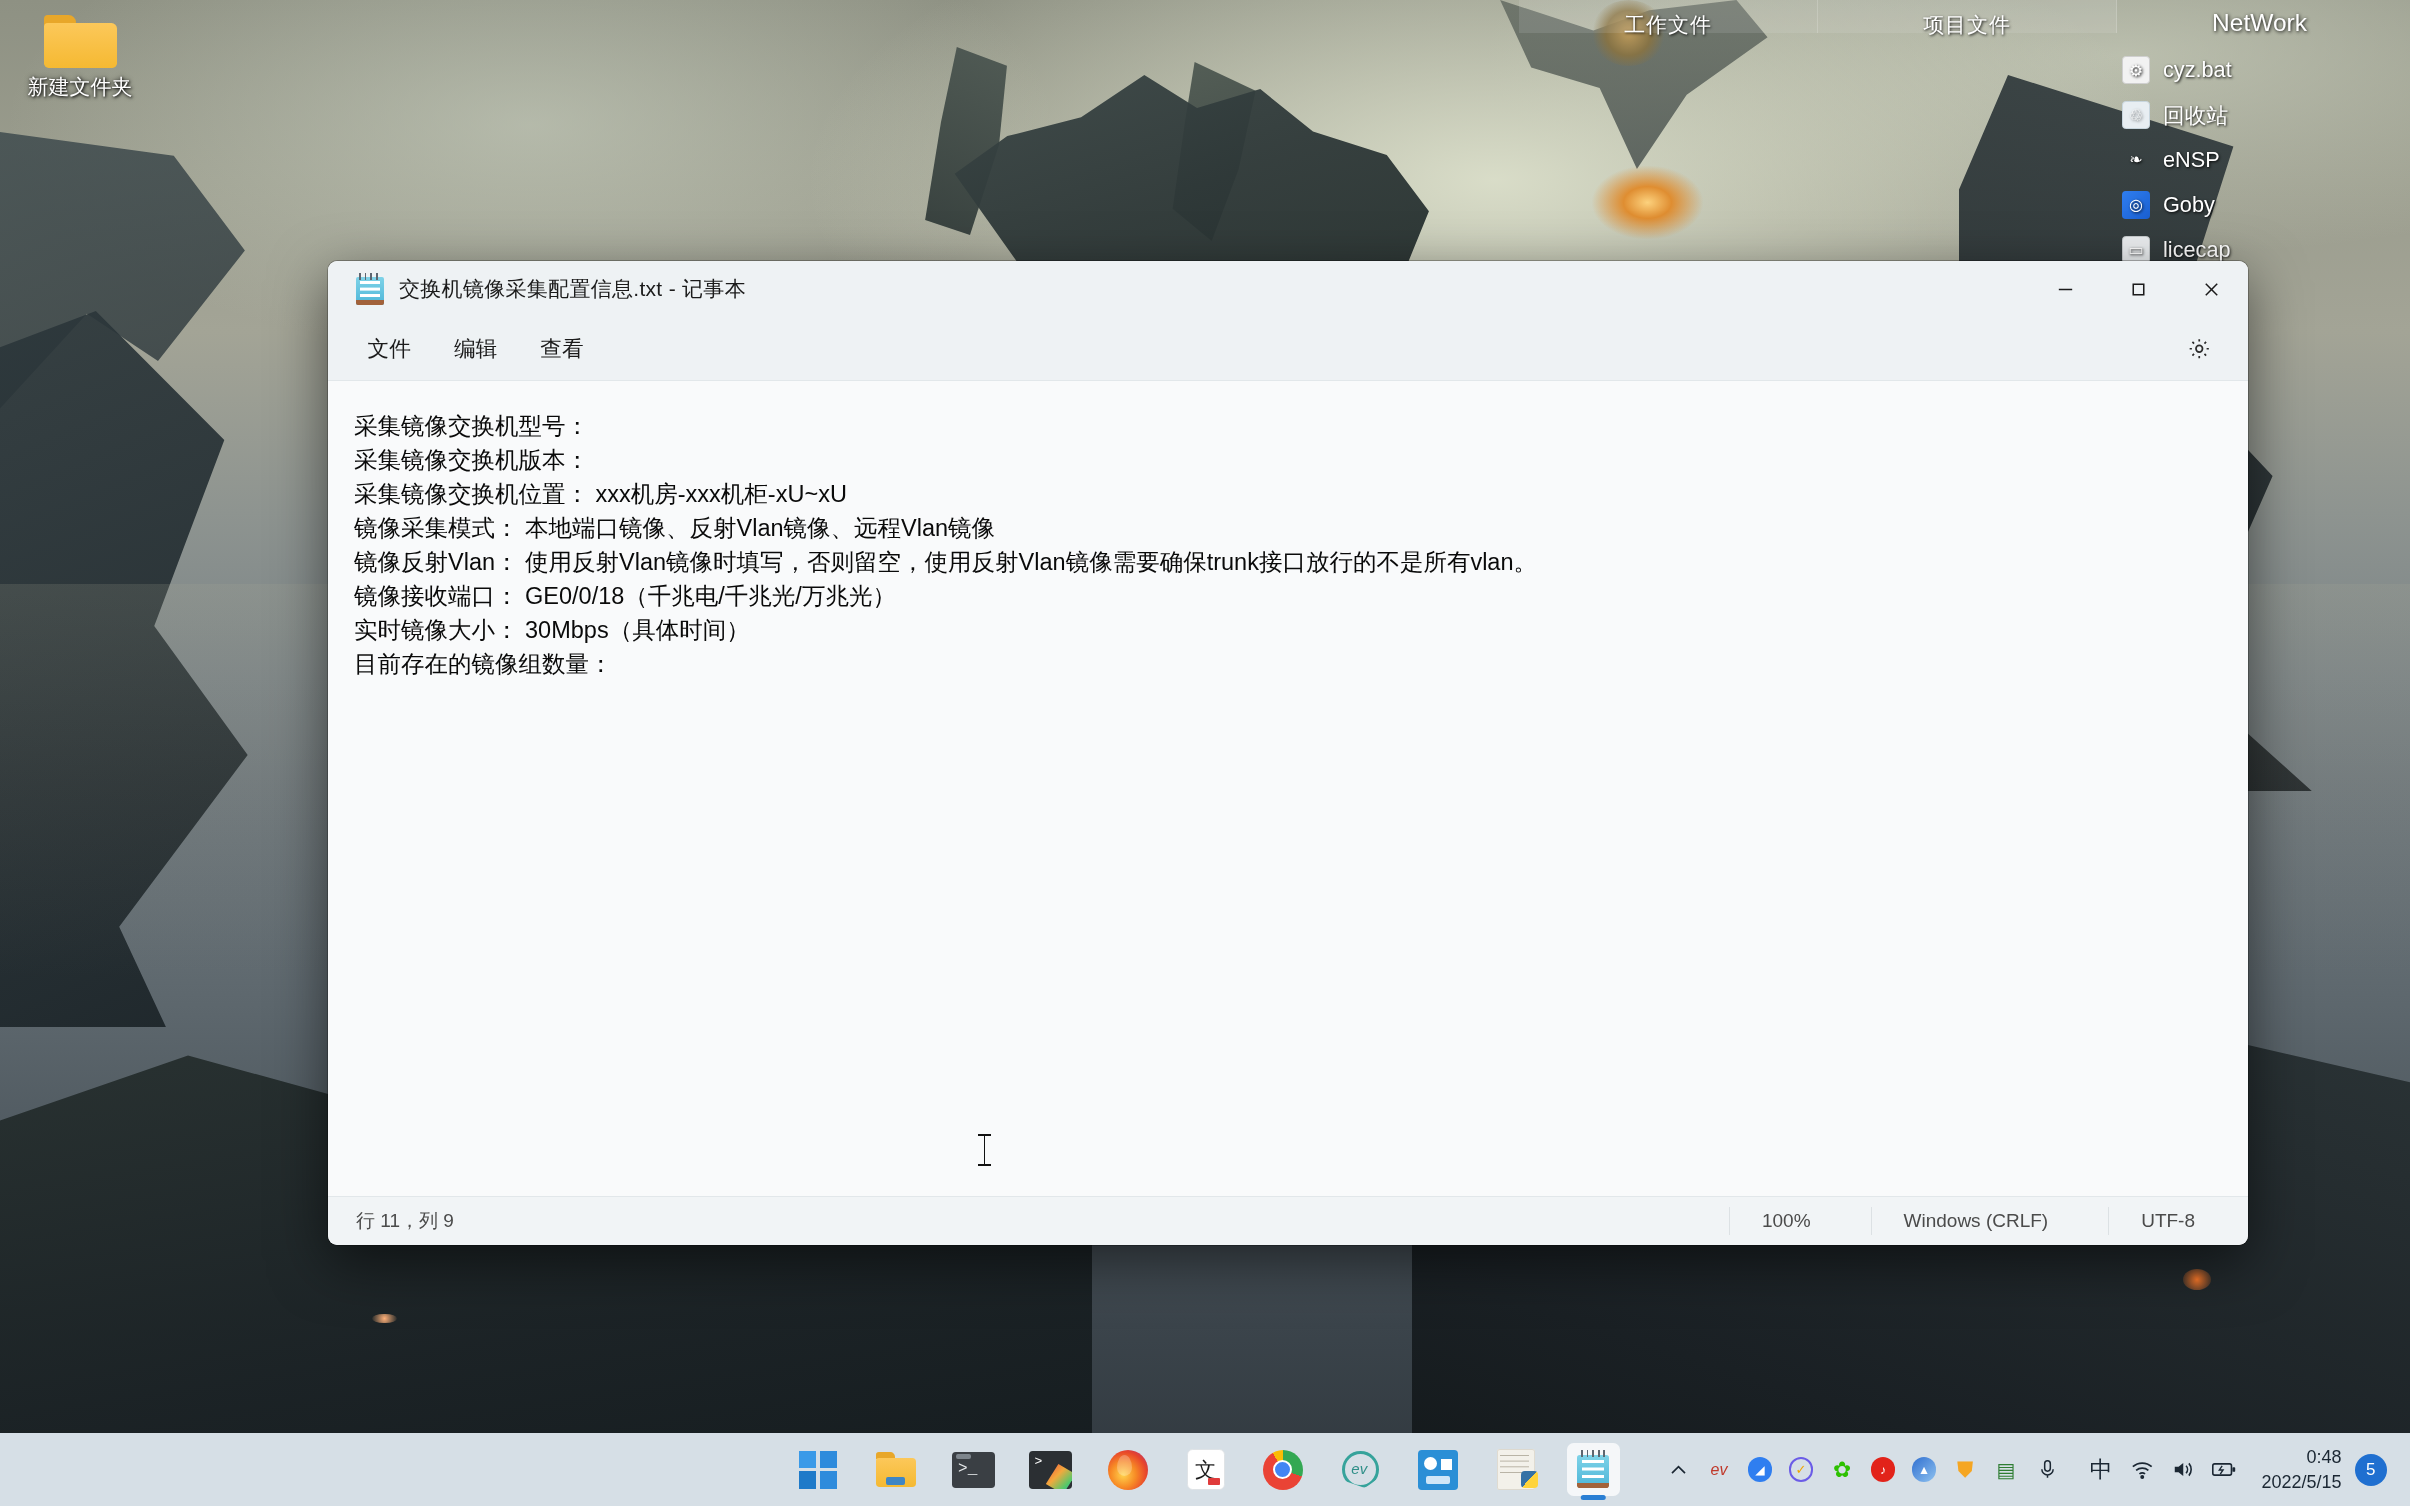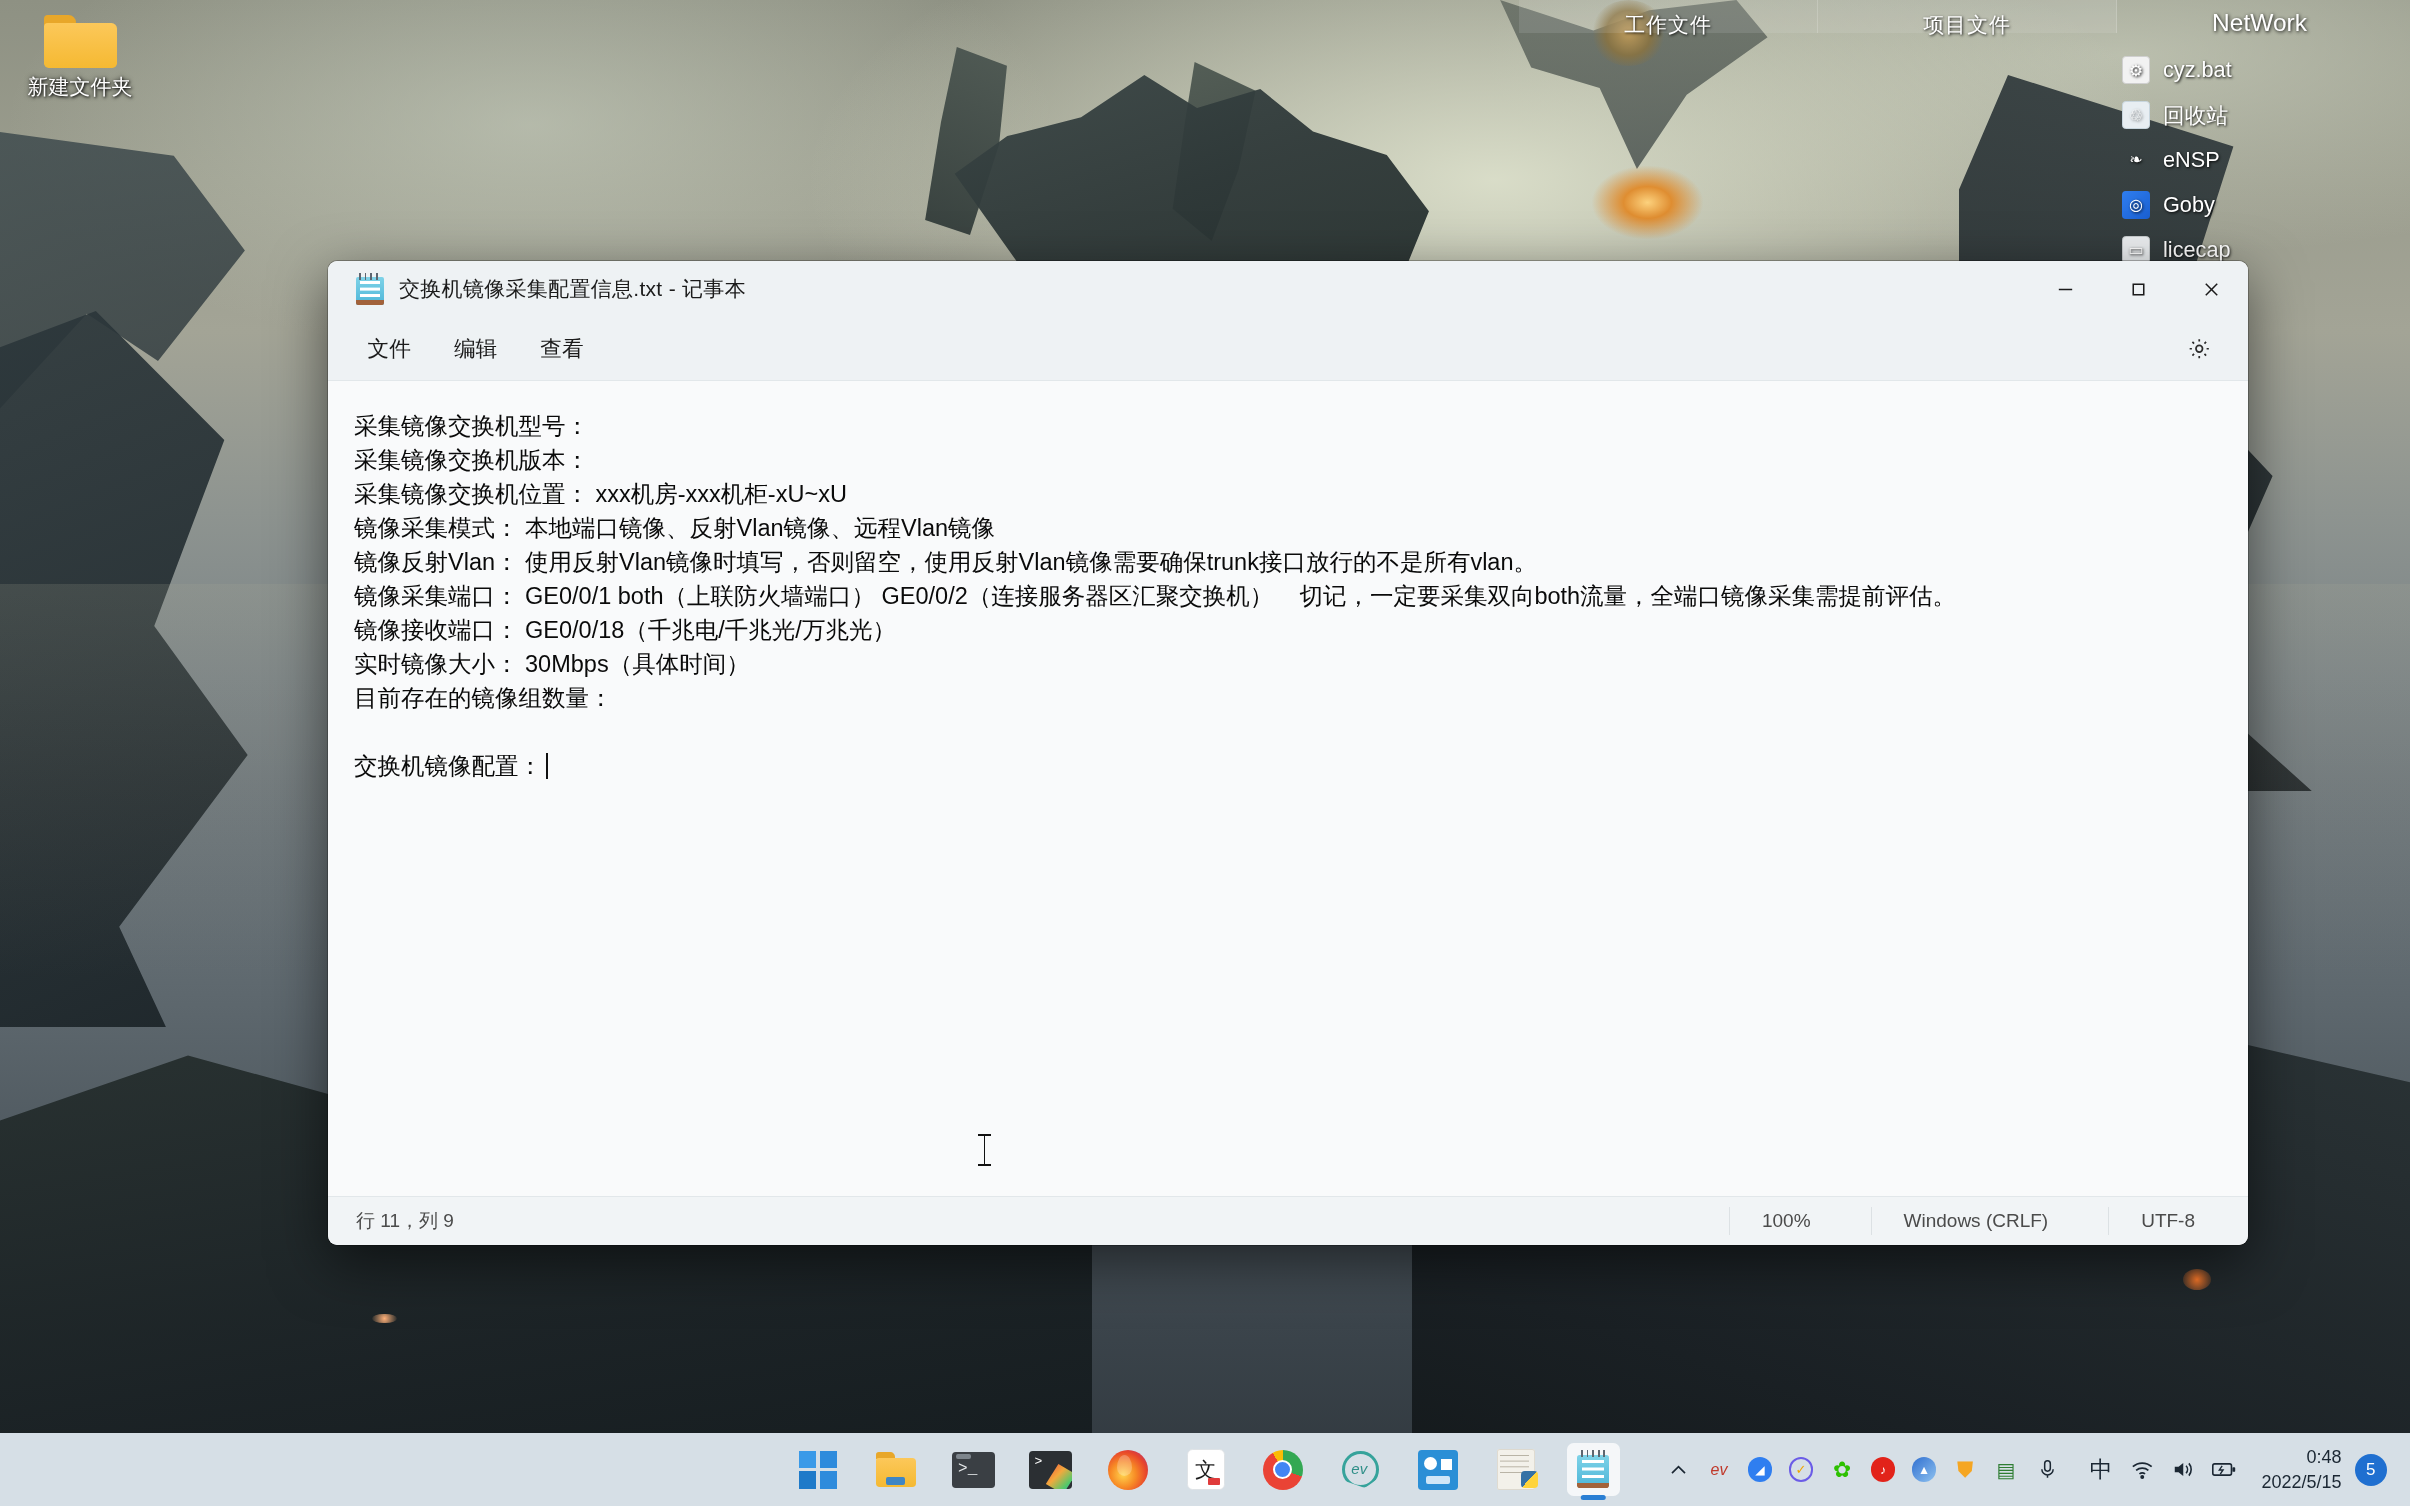--- a/index.html
+++ b/index.html
@@ -482,26 +482,24 @@
         </svg>
       </div>
     </div>
 
     <div class="np-text">
       <div class="np-line">采集镜像交换机型号：</div>
       <div class="np-line">采集镜像交换机版本：</div>
       <div class="np-line">采集镜像交换机位置： xxx机房-xxx机柜-xU~xU</div>
       <div class="np-line">镜像采集模式： 本地端口镜像、反射Vlan镜像、远程Vlan镜像</div>
       <div class="np-line">镜像反射Vlan： 使用反射Vlan镜像时填写，否则留空，使用反射Vlan镜像需要确保trunk接口放行的不是所有vlan。</div>
-      <div class="np-line">镜像采集端口： GE0/0/1 both（上联防火墙端口） GE0/0/2（连接服务器区汇聚交换机）    切记，一定要采集双向both流量，全端口镜像采集需提前评估。</div>
       <div class="np-line">镜像接收端口： GE0/0/18（千兆电/千兆光/万兆光）</div>
       <div class="np-line">实时镜像大小： 30Mbps（具体时间）</div>
       <div class="np-line">目前存在的镜像组数量：</div>
       <div class="np-line blank"></div>
-      <div class="np-line"><span>交换机镜像配置：</span><span class="caret"></span></div>
       <div class="mouse-ibeam">
           <span></span>
         </div>
     </div>
 
     <div class="np-statusbar">
       <div class="np-status-left">行 11，列 9</div>
       <div class="np-status-right">
         <div class="np-status-cell">100%</div>
         <div class="np-status-cell">Windows (CRLF)</div>

